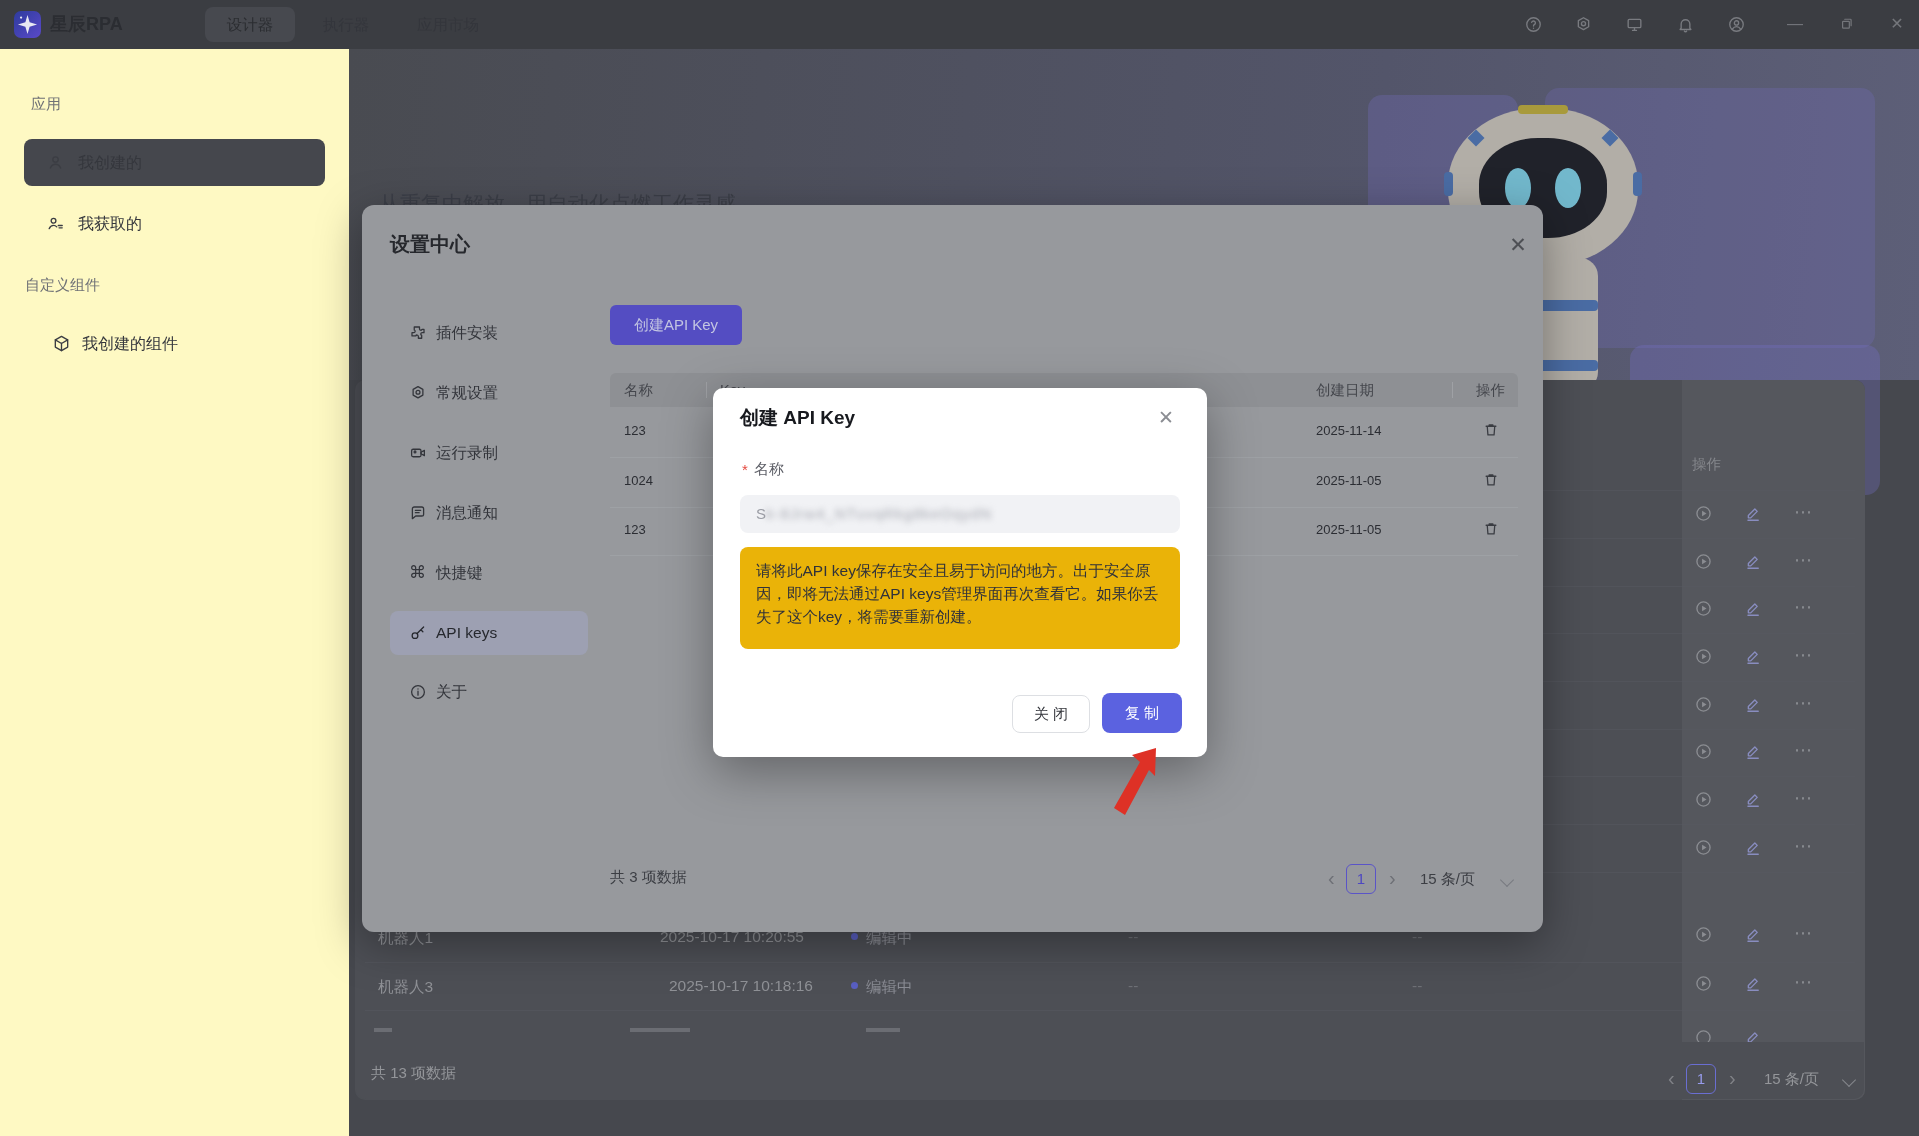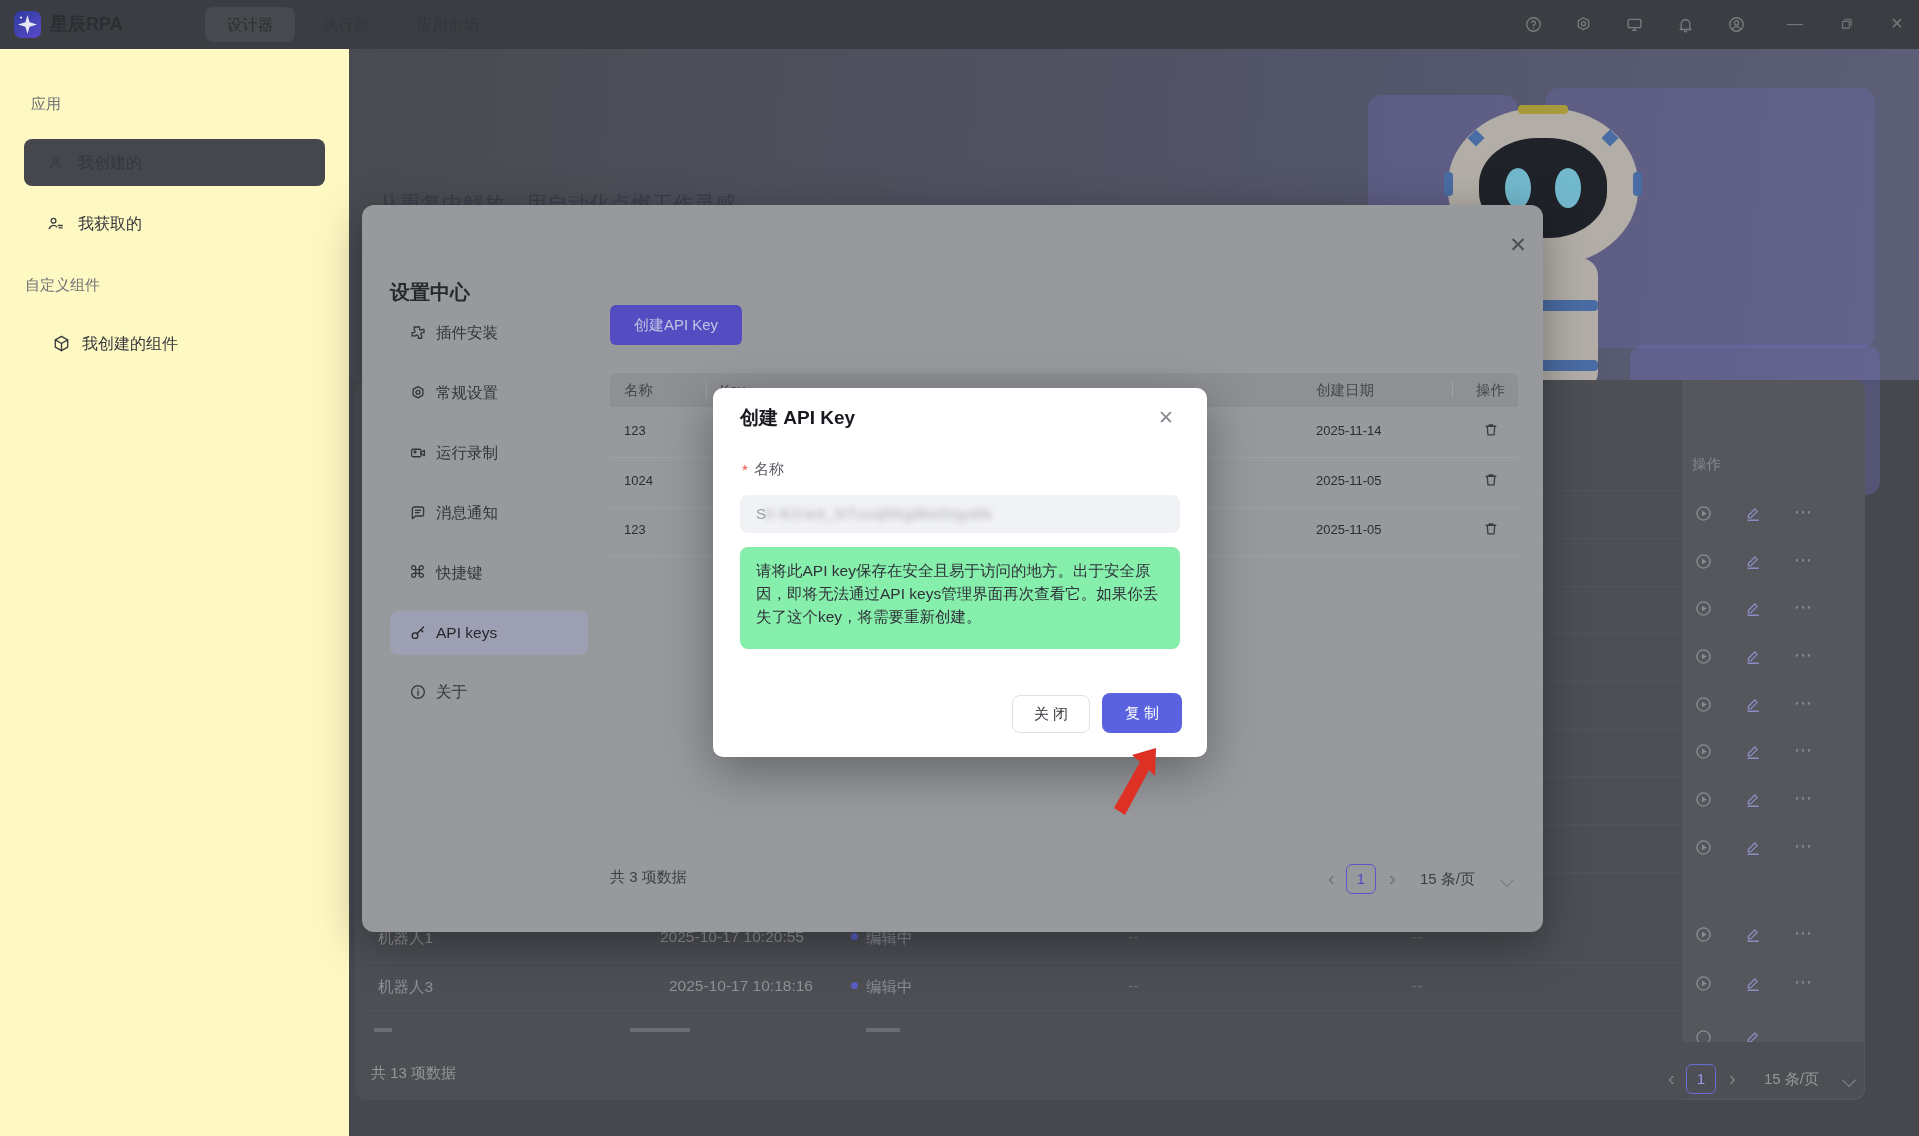--- a/index.html
+++ b/index.html
@@ -55,21 +55,21 @@
   .bg-footer{position:absolute;left:1px;top:662px;width:1508px;height:57px;background:#4d4f55;border-radius:0 0 10px 10px;}
   .pg-num{width:28px;height:28px;border:1px solid #6a6ed2;border-radius:6px;color:#979bec;
     font-size:15px;line-height:28px;text-align:center;}
   .pg-chev{font-size:20px;color:#808287;line-height:28px;}
   .caret{width:9px;height:9px;border-right:1.6px solid currentColor;border-bottom:1.6px solid currentColor;
     transform:rotate(45deg);display:inline-block;}
 
   
   .smodal{left:362px;top:205px;width:1181px;height:727px;background:#97999d;border-radius:12px;
     box-shadow:0 12px 45px rgba(0,0,0,.35);}
-  .smodal-title{left:28px;top:26px;font-size:20px;font-weight:bold;color:#26282d;margin-top:48px;}
+  .smodal-title{left:28px;top:26px;font-size:20px;font-weight:bold;color:#26282d;}
   .smodal-close{left:1144px;top:28px;width:24px;height:24px;color:#4e5055;font-size:21px;line-height:24px;text-align:center;}
   .snav-item{left:28px;width:198px;height:44px;border-radius:8px;color:#33353b;}
   .snav-item.active{background:#9da0b2;color:#26282e;}
   .snav-item .ic{position:absolute;left:19px;top:13px;}
   .snav-item .lbl{position:absolute;left:46px;top:0;height:44px;line-height:44px;font-size:15.5px;}
   .screate{left:248px;top:100px;width:132px;height:40px;background:#544dc2;border-radius:6px;
     color:#c3c5e2;font-size:15px;text-align:center;line-height:40px;}
   .sthead{left:248px;top:168px;width:908px;height:34px;background:#8e9094;border-radius:6px 6px 0 0;}
   .sth{position:absolute;top:0;height:34px;line-height:34px;font-size:14.5px;color:#44464c;}
   .sthdiv{position:absolute;top:9px;width:1px;height:16px;background:#9fa1a5;}
@@ -84,21 +84,21 @@
   
   .amodal{left:713px;top:388px;width:494px;height:369px;background:#ffffff;border-radius:10px;
     box-shadow:0 14px 50px rgba(0,0,0,.35);}
   .amodal-title{left:27px;top:17px;font-size:19px;font-weight:600;color:#17191e;}
   .amodal-close{left:441px;top:18px;width:24px;height:24px;color:#8b8d93;font-size:19px;line-height:24px;text-align:center;}
   .areq{left:29px;top:73px;color:#e4493f;font-size:15px;}
   .alabel{left:41px;top:72px;font-size:15px;color:#5c5e66;}
   .ainput{left:27px;top:107px;width:440px;height:38px;background:#f1f2f5;border-radius:8px;
     line-height:38px;font-size:15px;color:#9a9ca4;padding-left:16px;box-sizing:border-box;white-space:nowrap;overflow:hidden;}
   .ainput .masked{filter:blur(3.2px);color:#a7a9b1;letter-spacing:1px;}
-  .anote{left:27px;top:159px;width:440px;height:102px;background:#86efac;border-radius:8px;box-sizing:border-box;
+  .anote{left:27px;top:159px;width:440px;height:102px;background:#eab308;border-radius:8px;box-sizing:border-box;
     padding:12px 16px;font-size:15.5px;line-height:23px;color:#30323a;}
   .abtn-close{left:299px;top:307px;width:78px;height:38px;background:#fff;border:1px solid #dddfe3;border-radius:8px;
     box-sizing:border-box;text-align:center;line-height:36px;font-size:15px;color:#33353b;}
   .abtn-copy{left:389px;top:305px;width:80px;height:40px;background:#5b62e0;border-radius:8px;
     text-align:center;line-height:40px;font-size:15px;color:#ffffff;}
 </style>
 </head>
 <body>
 
 <div class="screen">

